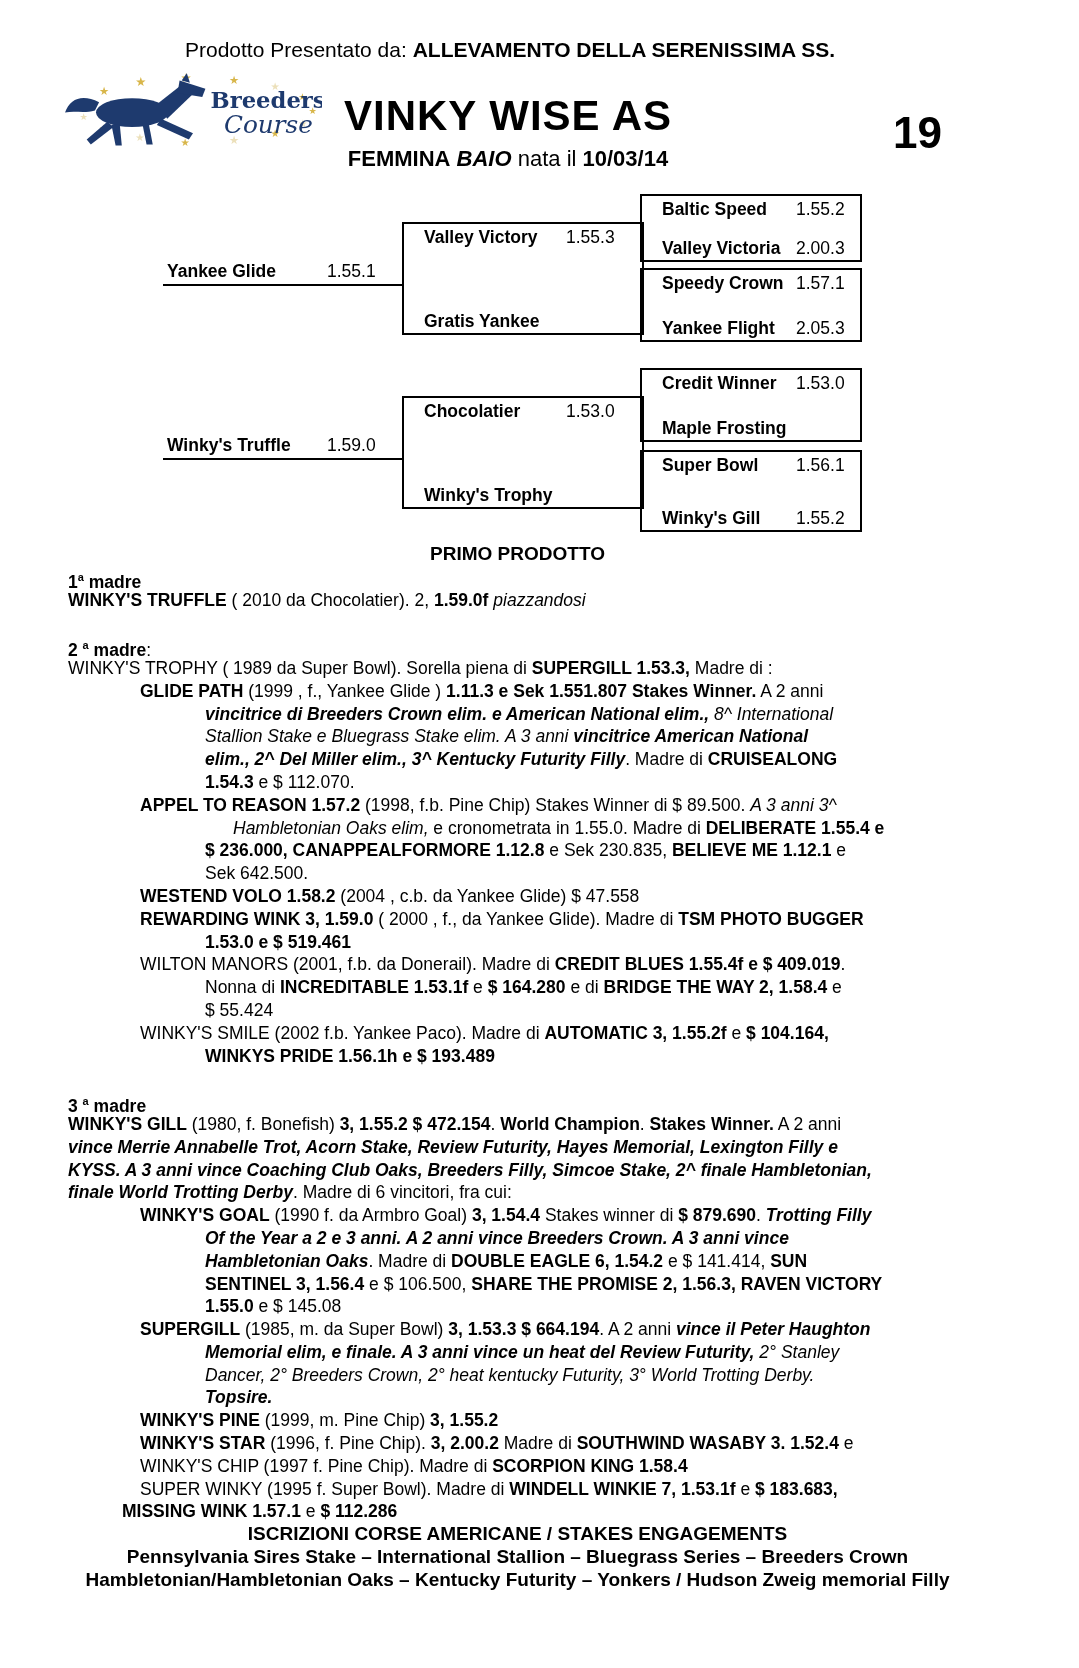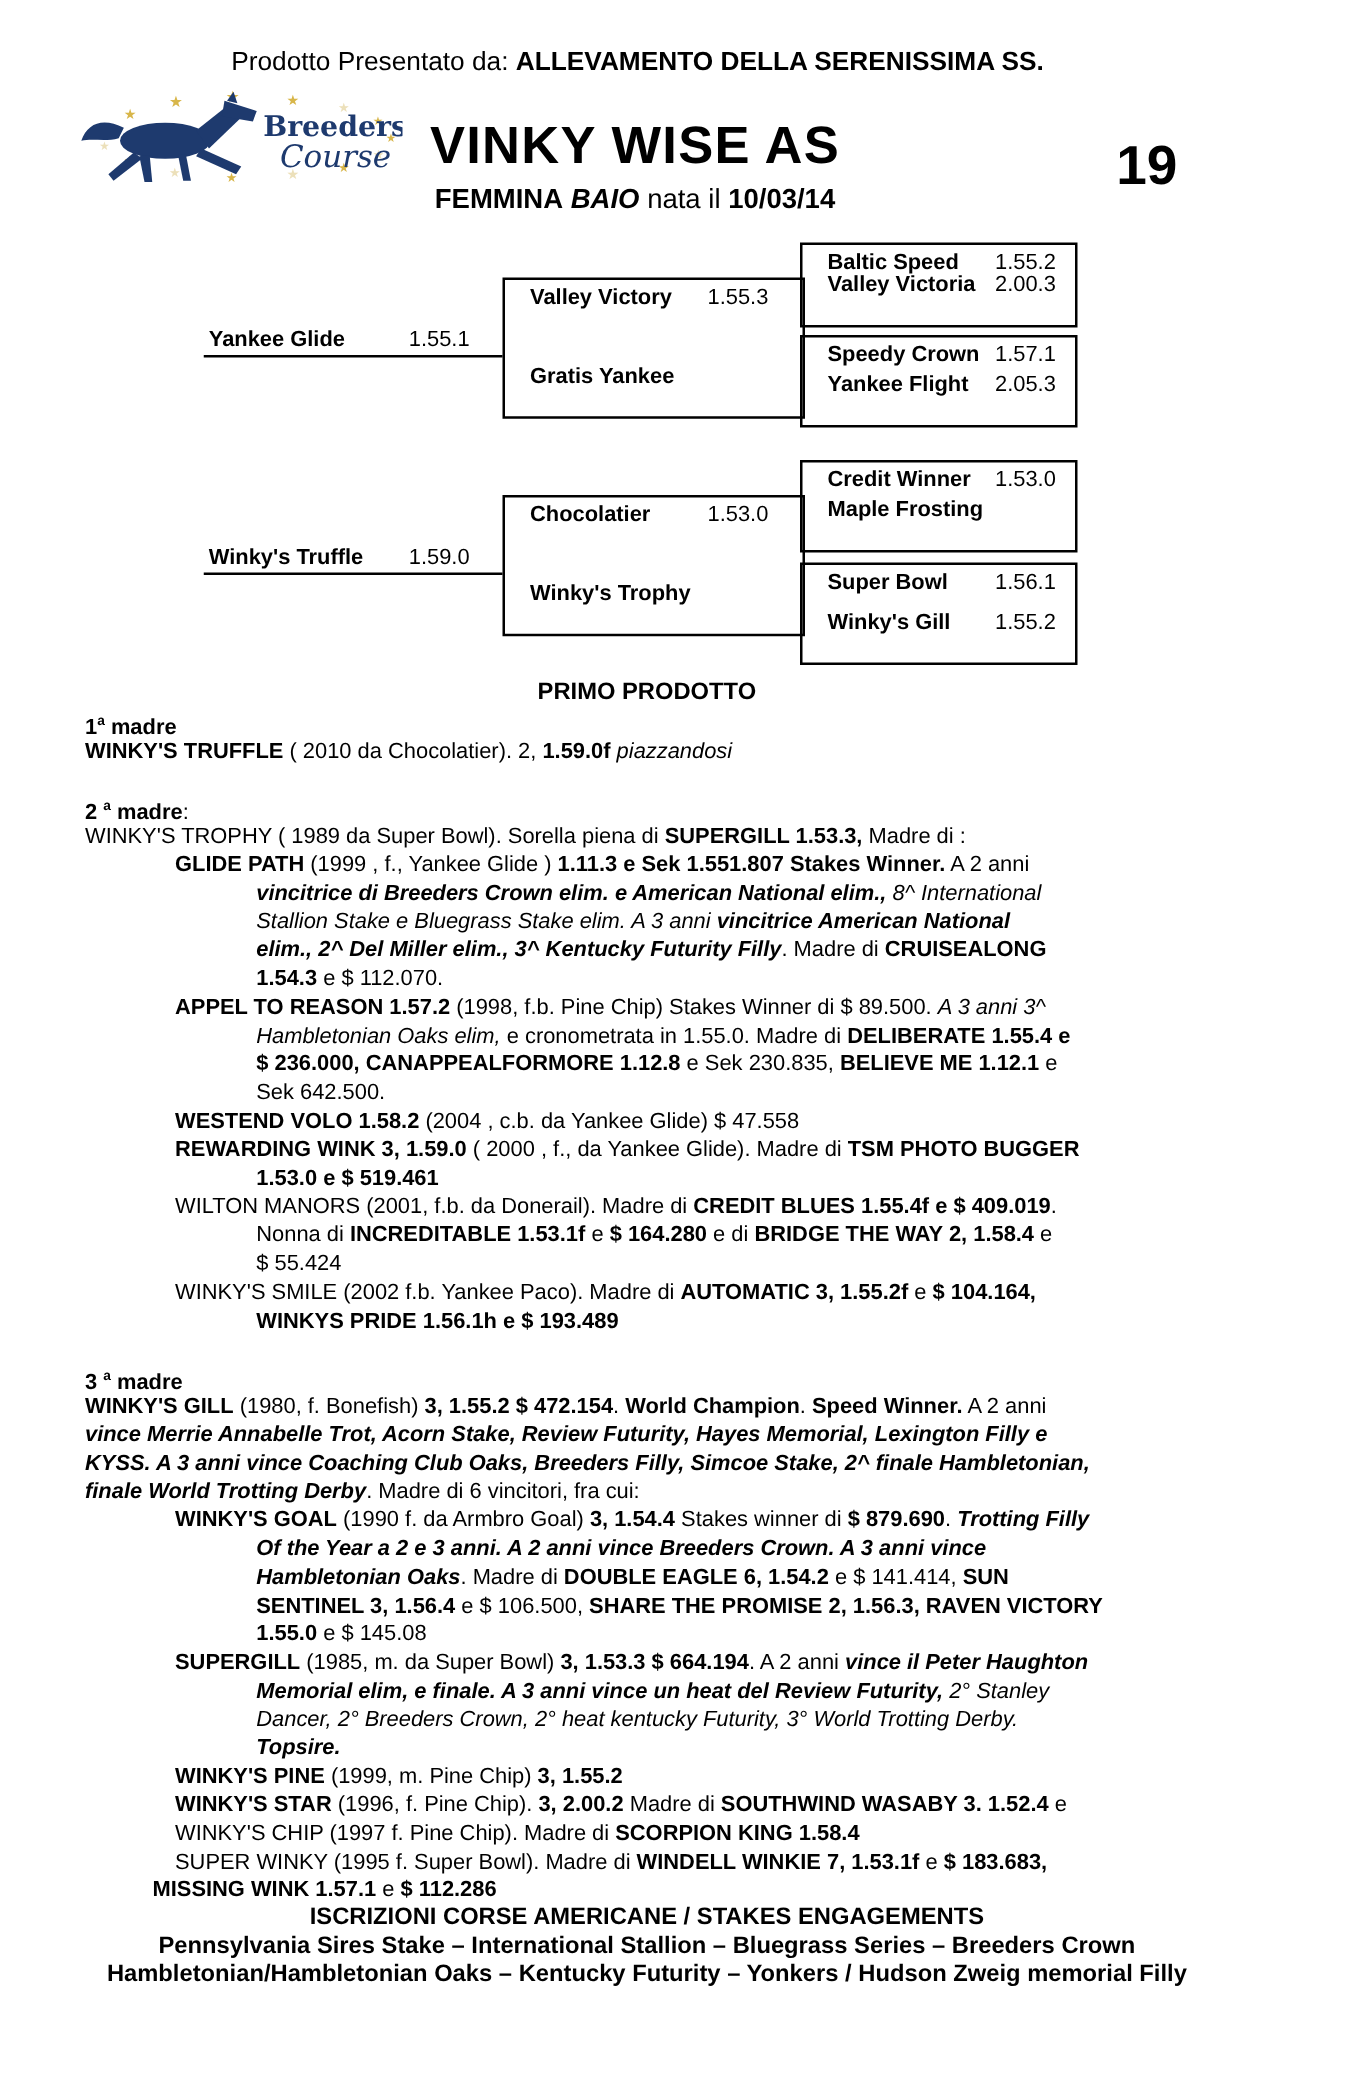--- a/index.html
+++ b/index.html
@@ -24,21 +24,21 @@
 
   
   .tree{top:0;left:0;width:1079px;height:540px;font-size:17.5px;}
   .prow{position:absolute;display:flex;align-items:flex-end;border-bottom:2px solid #000;
         height:26px;padding-bottom:2px;white-space:nowrap;}
   .prow .nm{font-weight:bold;width:160px;padding-left:4px;}
   .pbox{position:absolute;border:2px solid #000;}
   .trow{position:absolute;left:0;right:0;display:flex;padding-left:20px;white-space:nowrap;}
   .trow .nm{font-weight:bold;width:142px;}
   .gbox .trow .nm{width:134px;}
-  .t-top{top:3px;} .t-bot{bottom:22px;}
+  .t-top{top:3px;} .t-bot{bottom:1px;}
 
   
   .bodytext{top:543px;left:0;width:1079px;}
   .line{height:22.8px;line-height:22.8px;font-size:17.5px;white-space:nowrap;padding-left:16px;}
   .line.center{text-align:center;padding-right:60px;}
   .line .b{font-weight:bold;}
   .line .i{font-style:italic;}
   .line .bi{font-weight:bold;font-style:italic;}
   .line .sup{font-weight:bold;font-size:11px;vertical-align:super;}
 </style>
@@ -169,34 +169,34 @@
     <div class="line" style="padding-left: 68px;"><span class="b">WINKY'S TRUFFLE</span><span> ( 2010 da Chocolatier). 2, </span><span class="b">1.59.0f</span><span class="i"> piazzandosi</span></div>
     <div class="line" style="padding-left: 68px;"></div>
     <div class="line" style="padding-left: 68px;"><span class="b">2 </span><span class="sup">a</span><span class="b"> madre</span><span>:</span></div>
     <div class="line" style="padding-left: 68px;"><span>WINKY'S TROPHY ( 1989  da Super Bowl). Sorella piena di </span><span class="b">SUPERGILL 1.53.3,</span><span> Madre di :</span></div>
     <div class="line" style="padding-left: 140px;"><span class="b">GLIDE PATH</span><span>  (1999 , f., Yankee Glide ) </span><span class="b">1.11.3 e Sek 1.551.807 Stakes Winner.</span><span> A 2 anni</span></div>
     <div class="line" style="padding-left: 205px;"><span class="bi">vincitrice di  Breeders Crown elim. e American National elim.,</span><span class="i"> 8^ International</span></div>
     <div class="line" style="padding-left: 205px;"><span class="i">Stallion Stake e Bluegrass   Stake elim. A 3 anni </span><span class="bi">vincitrice American National</span></div>
     <div class="line" style="padding-left: 205px;"><span class="bi">elim., 2^ Del Miller elim., 3^ Kentucky   Futurity Filly</span><span>. Madre di </span><span class="b">CRUISEALONG</span></div>
     <div class="line" style="padding-left: 205px;"><span class="b">1.54.3</span><span> e $ 112.070.</span></div>
     <div class="line" style="padding-left: 140px;"><span class="b">APPEL TO REASON 1.57.2</span><span> (1998, f.b. Pine Chip) Stakes Winner di $ 89.500. </span><span class="i">A 3 anni 3^</span></div>
-    <div class="line" style="padding-left: 205px;"><span class="i">Hambletonian Oaks elim,</span><span> e cronometrata in 1.55.0. Madre di </span><span class="b">DELIBERATE 1.55.4 e</span></div>
+    <div class="line" style="padding-left: 205px; margin-left: 28px;"><span class="i">Hambletonian Oaks elim,</span><span> e cronometrata in 1.55.0. Madre di </span><span class="b">DELIBERATE 1.55.4 e</span></div>
     <div class="line" style="padding-left: 205px;"><span class="b">$ 236.000,  CANAPPEALFORMORE 1.12.8</span><span> e Sek 230.835, </span><span class="b">BELIEVE ME 1.12.1</span><span> e</span></div>
     <div class="line" style="padding-left: 205px;"><span>Sek 642.500.</span></div>
     <div class="line" style="padding-left: 140px;"><span class="b">WESTEND VOLO 1.58.2</span><span> (2004 , c.b. da Yankee Glide) $ 47.558</span></div>
     <div class="line" style="padding-left: 140px;"><span class="b">REWARDING WINK 3, 1.59.0</span><span> ( 2000 , f., da Yankee Glide). Madre di </span><span class="b">TSM PHOTO BUGGER</span></div>
     <div class="line" style="padding-left: 205px;"><span class="b">1.53.0   e $ 519.461</span></div>
     <div class="line" style="padding-left: 140px;"><span>WILTON MANORS (2001, f.b. da Donerail). Madre di </span><span class="b">CREDIT BLUES 1.55.4f e $ 409.019</span><span>.</span></div>
     <div class="line" style="padding-left: 205px;"><span>Nonna di  </span><span class="b">INCREDITABLE 1.53.1f</span><span> e </span><span class="b">$ 164.280</span><span> e di </span><span class="b">BRIDGE THE WAY 2, 1.58.4</span><span> e</span></div>
     <div class="line" style="padding-left: 205px;"><span>$ 55.424</span></div>
     <div class="line" style="padding-left: 140px;"><span>WINKY'S SMILE (2002 f.b. Yankee Paco). Madre di </span><span class="b">AUTOMATIC 3, 1.55.2f</span><span> e </span><span class="b">$ 104.164,</span></div>
     <div class="line" style="padding-left: 205px;"><span class="b">WINKYS   PRIDE 1.56.1h e $ 193.489</span></div>
     <div class="line" style="padding-left: 68px;"></div>
     <div class="line" style="padding-left: 68px;"><span class="b">3 </span><span class="sup">a</span><span class="b"> madre</span></div>
-    <div class="line" style="padding-left: 68px;"><span class="b">WINKY'S GILL</span><span> (1980, f. Bonefish) </span><span class="b">3, 1.55.2  $ 472.154</span><span>. </span><span class="b">World Champion</span><span>. </span><span class="b">Speed Winner.</span><span> A 2 anni</span></div>
+    <div class="line" style="padding-left: 68px;"><span class="b">WINKY'S GILL</span><span> (1980, f. Bonefish) </span><span class="b">3, 1.55.2  $ 472.154</span><span>. </span><span class="b">World Champion</span><span>. </span><span class="b">Stakes Winner.</span><span> A 2 anni</span></div>
     <div class="line" style="padding-left: 68px;"><span class="bi">vince Merrie Annabelle Trot, Acorn Stake, Review Futurity, Hayes Memorial, Lexington Filly e</span></div>
     <div class="line" style="padding-left: 68px;"><span class="bi">KYSS. A 3 anni vince Coaching Club Oaks, Breeders Filly, Simcoe Stake, 2^ finale Hambletonian,</span></div>
     <div class="line" style="padding-left: 68px;"><span class="bi">finale World Trotting Derby</span><span>. Madre di 6 vincitori, fra cui:</span></div>
     <div class="line" style="padding-left: 140px;"><span class="b">WINKY'S GOAL</span><span> (1990 f. da Armbro Goal) </span><span class="b">3, 1.54.4</span><span>  Stakes winner di </span><span class="b">$ 879.690</span><span>. </span><span class="bi">Trotting Filly</span></div>
     <div class="line" style="padding-left: 205px;"><span class="bi">Of the Year a 2 e 3 anni. A 2 anni vince Breeders Crown. A 3 anni vince</span></div>
     <div class="line" style="padding-left: 205px;"><span class="bi">Hambletonian Oaks</span><span>.   Madre di   </span><span class="b">DOUBLE EAGLE 6, 1.54.2</span><span> e $ 141.414, </span><span class="b">SUN</span></div>
     <div class="line" style="padding-left: 205px;"><span class="b">SENTINEL 3, 1.56.4</span><span> e $ 106.500, </span><span class="b">SHARE THE PROMISE 2, 1.56.3,</span><span> </span><span class="b">RAVEN VICTORY</span></div>
     <div class="line" style="padding-left: 205px;"><span class="b">1.55.0</span><span> e $ 145.08</span></div>
     <div class="line" style="padding-left: 140px;"><span class="b">SUPERGILL</span><span> (1985, m. da Super Bowl) </span><span class="b">3, 1.53.3 $ 664.194</span><span>. A 2 anni </span><span class="bi">vince il Peter Haughton</span></div>
     <div class="line" style="padding-left: 205px;"><span class="bi">Memorial elim, e finale. A 3 anni vince un heat del Review Futurity,</span><span class="i"> 2° Stanley</span></div>

